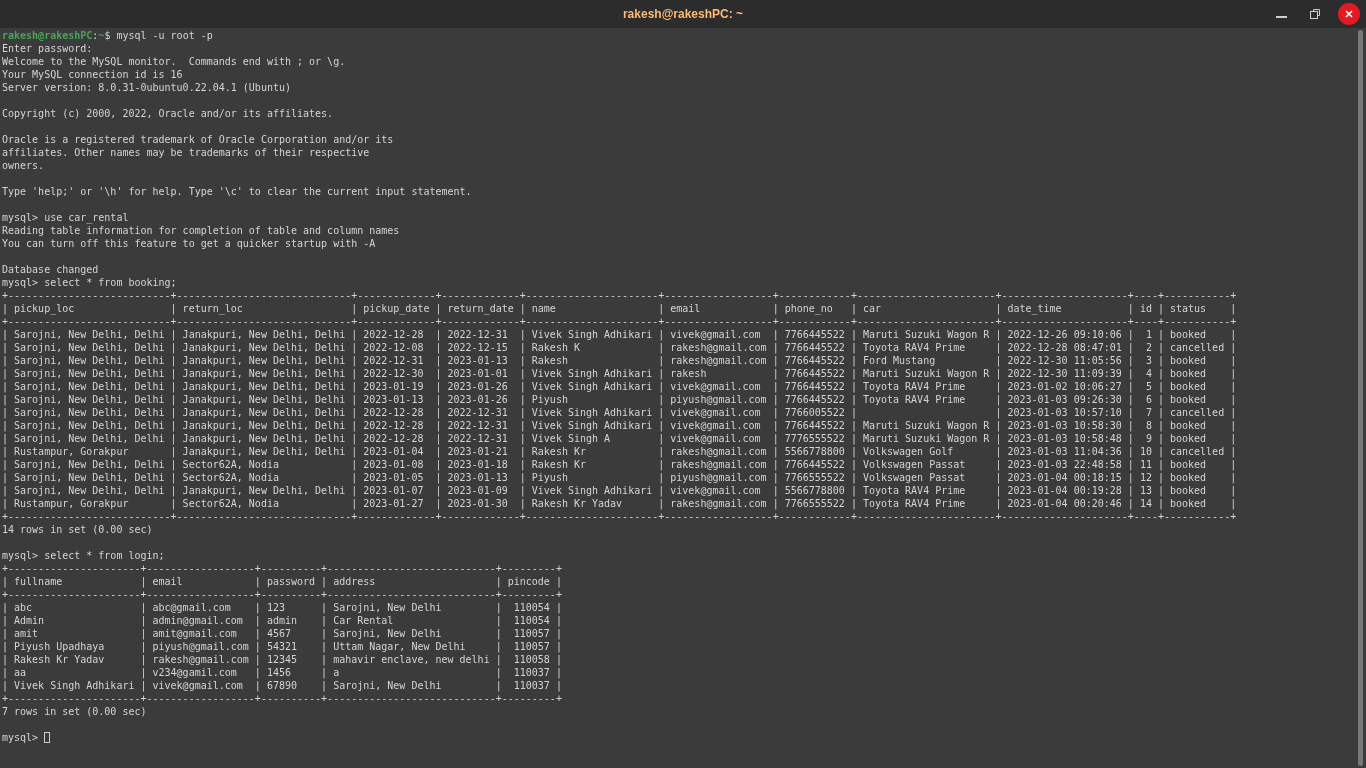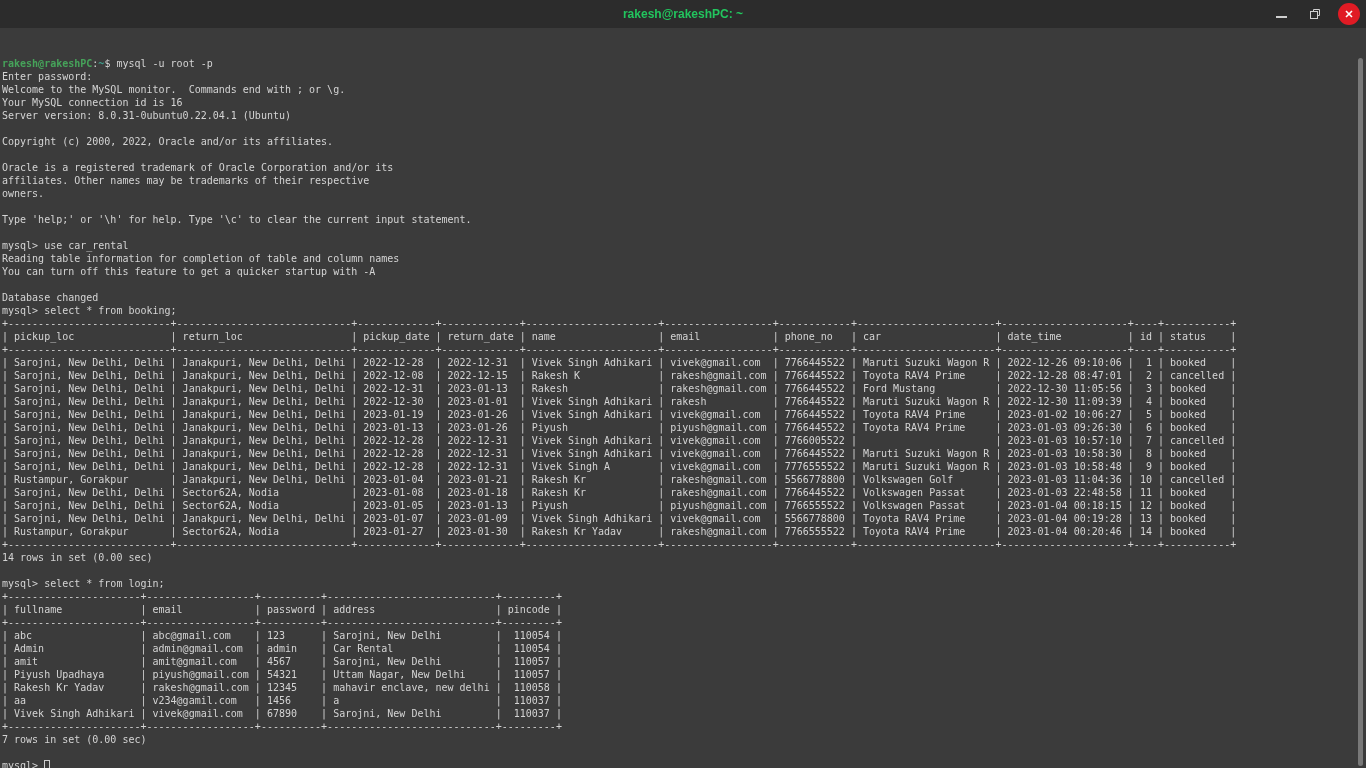--- a/index.html
+++ b/index.html
@@ -12,21 +12,21 @@
     background: #3b3b3b;
   }
 
   
   .titlebar {
     height: 28px; background: #2c2c2c; flex: 0 0 auto;
     position: relative; display: flex; align-items: center;
   }
   .titlebar .title {
     position: absolute; left: 0; right: 0; text-align: center;
-    color: #22c55e; font-size: 12px; font-weight: bold;
+    color: #fdba74; font-size: 12px; font-weight: bold;
   }
   .win-controls {
     position: absolute; right: 6px; top: 0; height: 28px;
     display: flex; align-items: center; gap: 12px;
   }
   .win-btn {
     width: 22px; height: 22px; display: flex;
     align-items: center; justify-content: center;
     background: transparent; border: none; cursor: default;
   }
@@ -38,21 +38,21 @@
     height: 26px; background: #2c2c2c; flex: 0 0 auto;
     display: flex; align-items: center; padding-left: 1px;
     border-bottom: 1px solid #282828;
   }
   .menu-item {
     color: #c6c6c6; font-size: 12px; padding: 4px 9px;
   }
 
   
   .terminal {
-    position: relative; flex: 1 1 auto; background: #3b3b3b; overflow: hidden; margin-top: 28px;
+    position: relative; flex: 1 1 auto; background: #3b3b3b; overflow: hidden;
   }
   .terminal pre {
     margin: 0; padding: 1px 0 0 2px;
     font-family: "DejaVu Sans Mono", monospace;
     font-size: 10px; line-height: 13px;
     color: #d4d4d4; white-space: pre;
   }
   .p-user { color: #46a35a; font-weight: bold; }
   .p-path { color: #3d9e8c; font-weight: bold; }
   .cursor {

